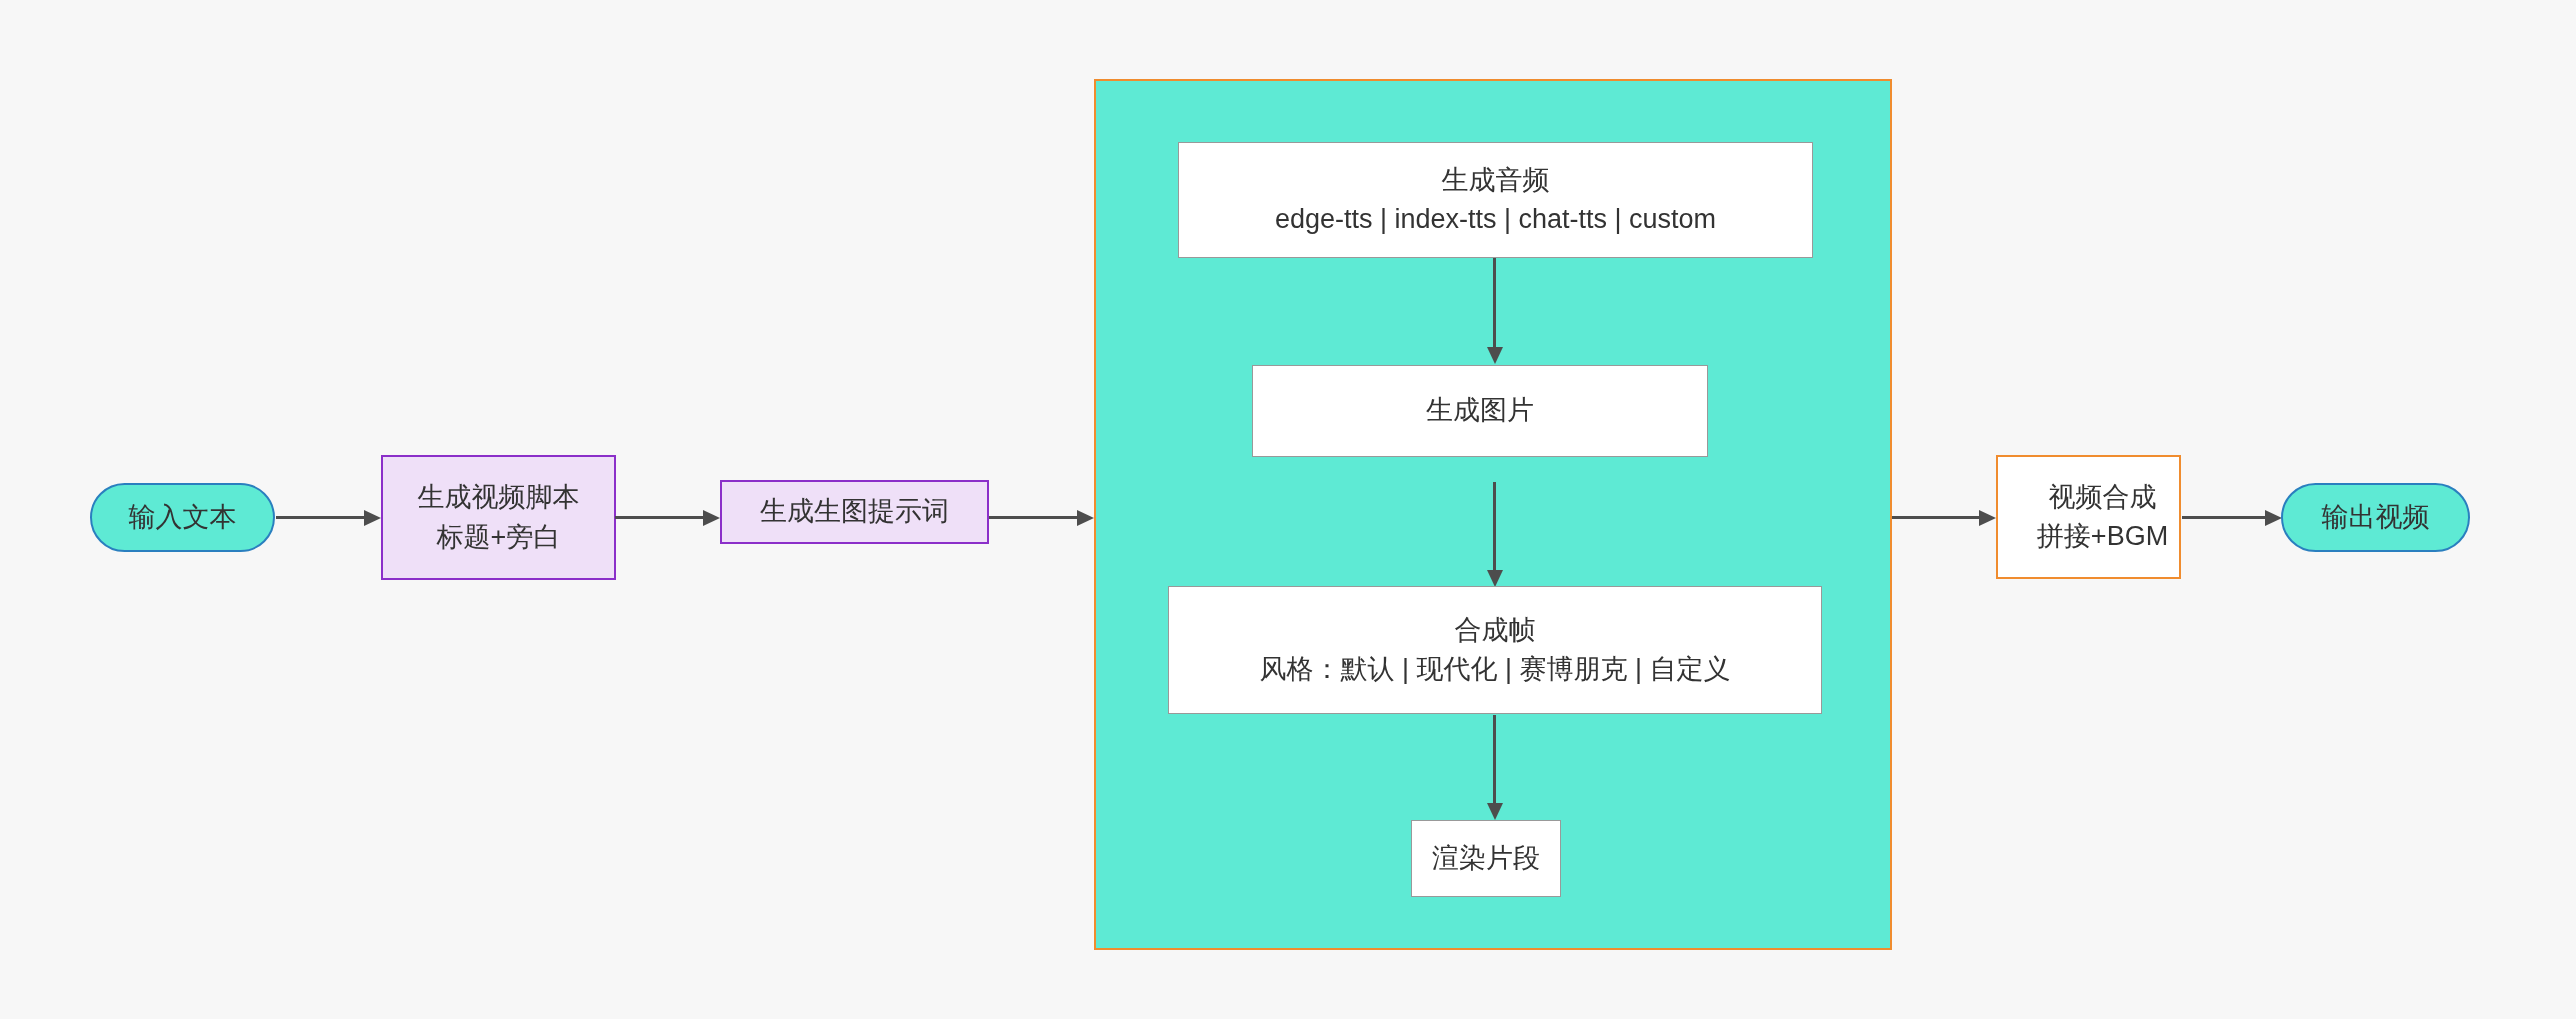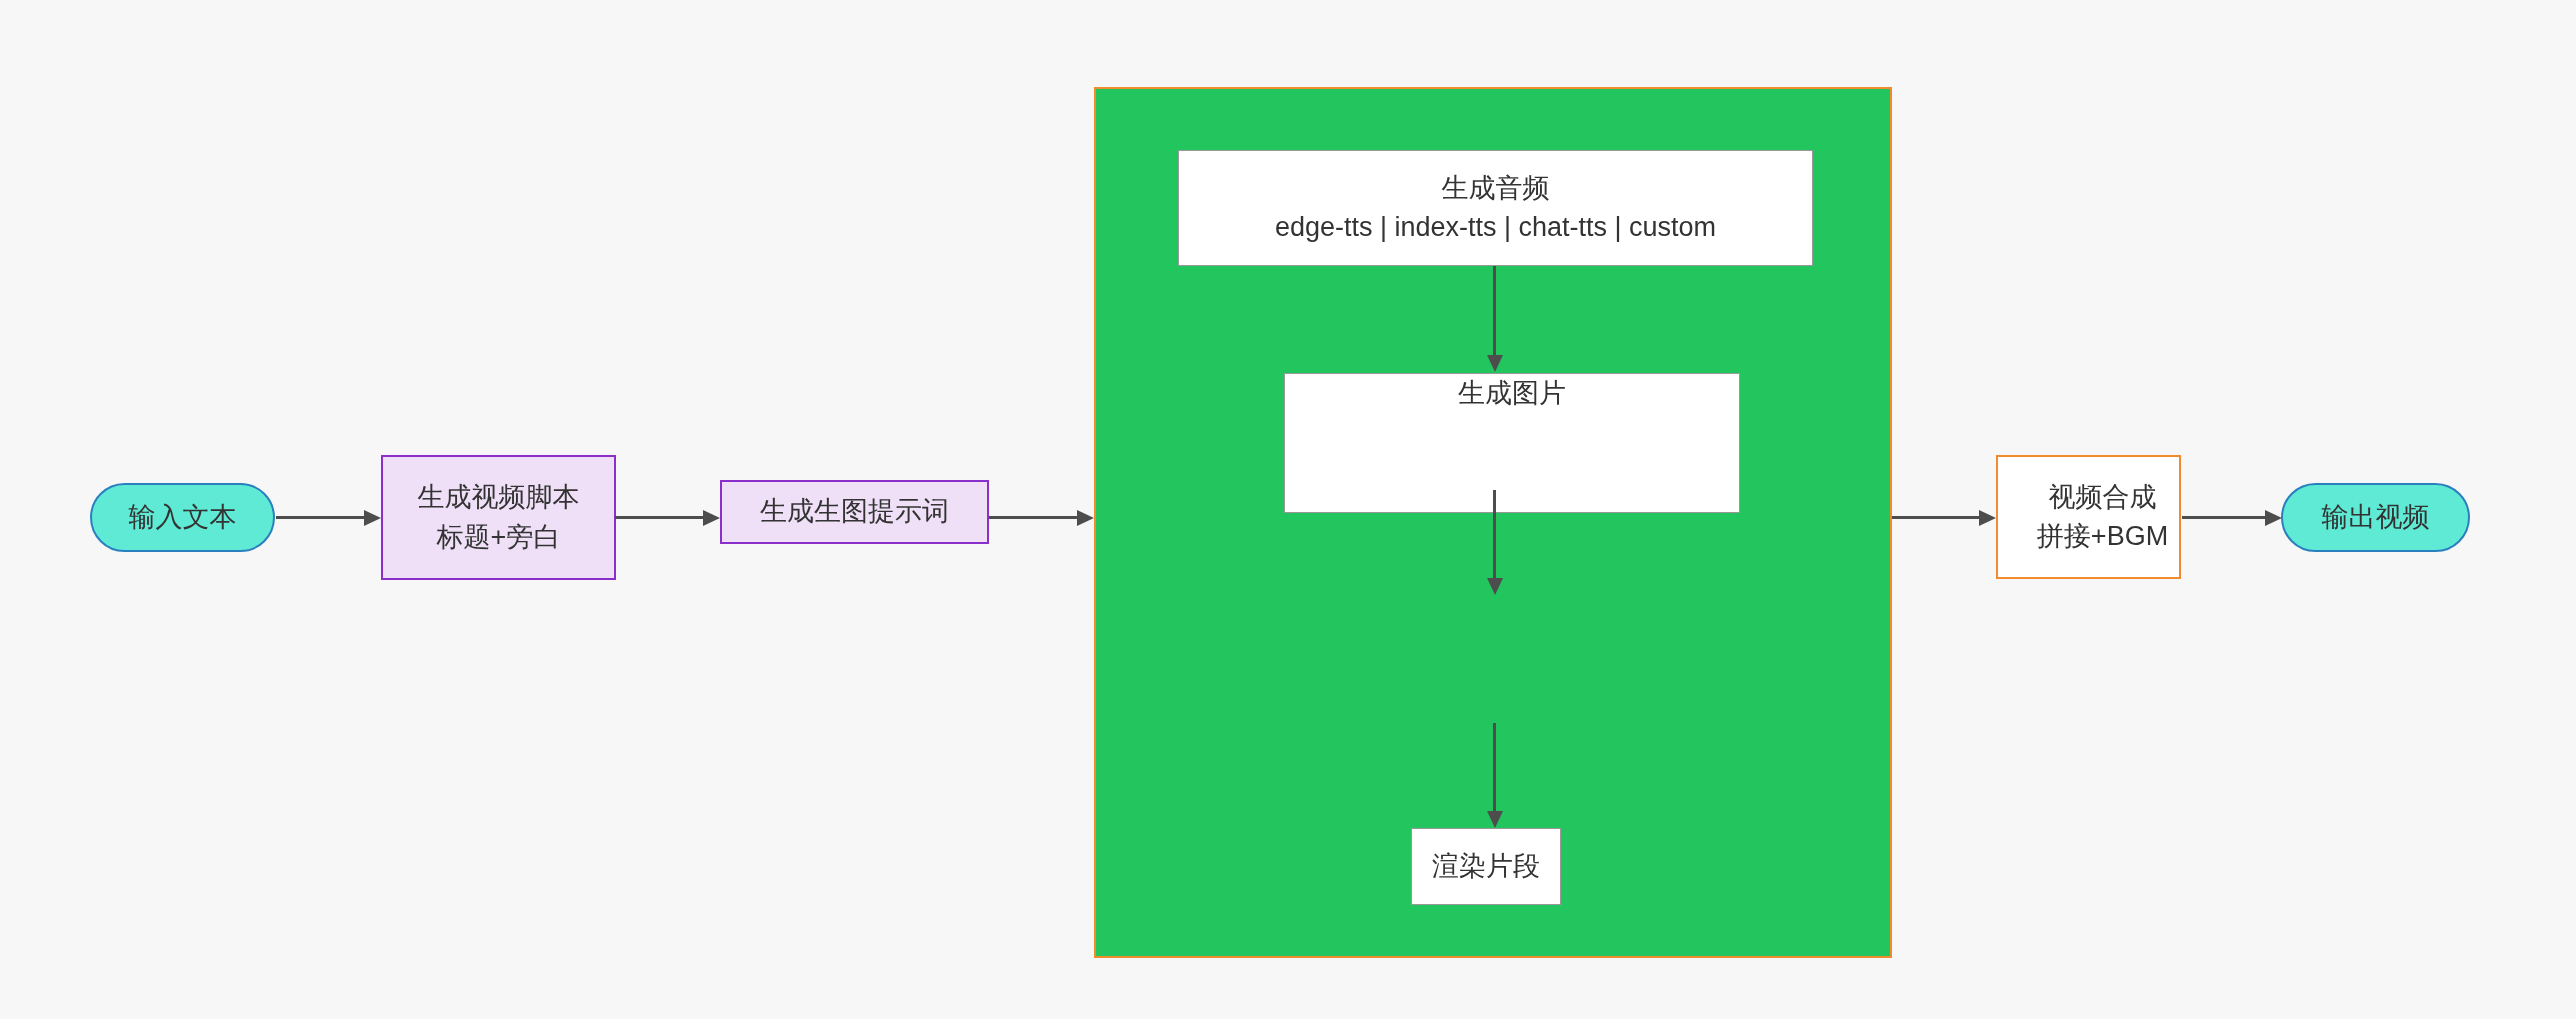--- a/index.html
+++ b/index.html
@@ -35,22 +35,21 @@
 
   .process {
     border: 2.7px solid #8b2fc9;
     background: #efe0f8;
   }
 
   .group {
     position: absolute;
     box-sizing: border-box;
     border: 2.7px solid #f08c2e;
-    background: #22c55e;
-    margin-top: 8px;
+    background: #5eead4;
   }
 
   .step {
     border: 1.8px solid #999999;
     background: #ffffff;
   }
 
   .compose {
     border: 2.7px solid #f08c2e;
     background: #ffffff;
@@ -126,29 +125,33 @@
     <div class="node step" style="left:82px; top:61px; width:635px; height:116px;">
       <span class="title">生成音频</span>
       <span class="sub">edge-tts | index-tts | chat-tts | custom</span>
     </div>
 
     <div class="arrow-v" style="left:385px; top:177px; height:106px;">
       <div class="shaft"></div>
       <div class="head"></div>
     </div>
 
-    <div class="node step" style="left:188px; top:284px; width:456px; height:140px;justify-content:space-between;">
+    <div class="node step" style="left:156px; top:284px; width:456px; height:92px;">
       <span class="title">生成图片</span>
     </div>
 
     <div class="arrow-v" style="left:385px; top:401px; height:105px;">
       <div class="shaft"></div>
       <div class="head"></div>
     </div>
 
+    <div class="node step" style="left:72px; top:505px; width:654px; height:128px;">
+      <span class="title">合成帧</span>
+      <span class="sub">风格：默认 | 现代化 | 赛博朋克 | 自定义</span>
+    </div>
 
     <div class="arrow-v" style="left:385px; top:634px; height:105px;">
       <div class="shaft"></div>
       <div class="head"></div>
     </div>
 
     <div class="node step" style="left:315px; top:739px; width:150px; height:77px;">
       <span class="title">渲染片段</span>
     </div>
 

